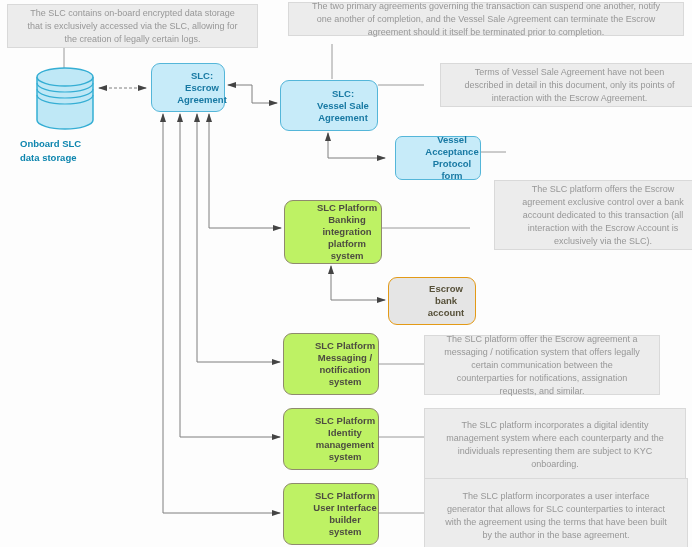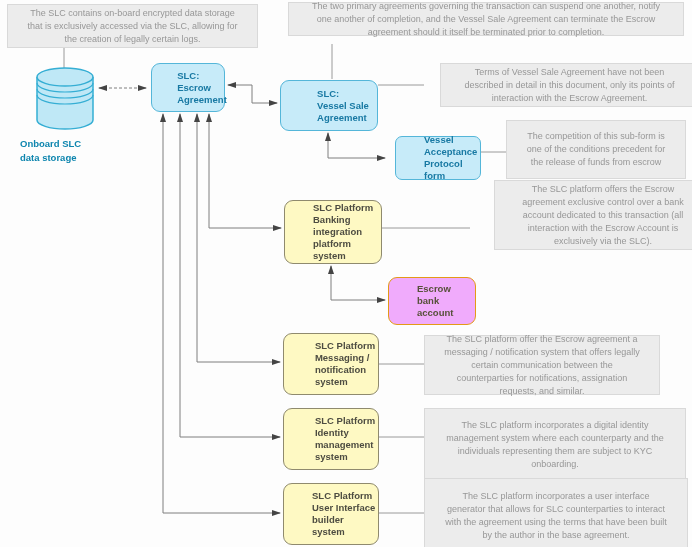--- a/index.html
+++ b/index.html
@@ -24,29 +24,29 @@
     padding:2px 18px;
     box-sizing:border-box;
     display:flex; align-items:center; justify-content:center;
   }
   .node {
     position:absolute;
     border-radius:9px;
     font-weight:bold;
     font-size:9.5px;
     line-height:12px;
-    text-align:left;
+    text-align:center;
     white-space:pre-line;
     display:flex; align-items:center; justify-content:center;
     box-sizing:border-box;
     padding-left:28px;
   }
   .node.blue   { background:#c7ebf9; border:1.5px solid #54b6d9; color:#1879a3; }
-  .node.tan    { background:#fef9c3; border:1.5px solid #8f8a6e; color:#4d4c41; }
-  .node.orange { background:#f0abfc; border:1.5px solid #e39a17; color:#57513a; }
+  .node.tan    { background:#bef264; border:1.5px solid #8f8a6e; color:#4d4c41; }
+  .node.orange { background:#e5e5e5; border:1.5px solid #e39a17; color:#57513a; }
 
   .cyl-label {
     position:absolute;
     left:20px; top:137px; width:92px;
     color:#0d85ae;
     font-weight:bold;
     font-size:9.5px;
     line-height:14px;
     white-space:pre-line;
   }
@@ -88,21 +88,20 @@
       <polyline points="163,114 163,513 280,513" marker-start="url(#mS)" marker-end="url(#mE)"></polyline>
     </g>
   </svg>
 
   <div class="note" style="left:7px; top:4px; width:251px; height:44px;">The SLC contains on-board encrypted data storage that is exclusively accessed via the SLC, allowing for the creation of legally certain logs.</div>
 
   <div class="note" style="left:288px; top:2px; width:396px; height:34px;">The two primary agreements governing the transaction can suspend one another, notify one another of completion, and the Vessel Sale Agreement can terminate the Escrow agreement should it itself be terminated prior to completion.</div>
 
   <div class="note" style="left:424px; top:63px; width:259px; height:44px;margin-left:16px;">Terms of Vessel Sale Agreement have not been described in detail in this document, only its points of interaction with the Escrow Agreement.</div>
 
-  <div class="note" style="left:506px; top:120px; width:180px; height:59px;">The competition of this sub-form is one of the conditions precedent for the release of funds from escrow</div>
 
   <div class="note" style="left:470px; top:180px; width:218px; height:70px;margin-left:24px;">The SLC platform offers the Escrow agreement exclusive control over a bank account dedicated to this transaction (all interaction with the Escrow Account is exclusively via the SLC).</div>
 
   <div class="note" style="left:424px; top:335px; width:236px; height:60px;">The SLC platform offer the Escrow agreement a messaging / notification system that offers legally certain communication between the counterparties for notifications, assignation requests, and similar.</div>
 
   <div class="note" style="left:424px; top:408px; width:262px; height:74px;">The SLC platform incorporates a digital identity management system where each counterparty and the individuals representing them are subject to KYC onboarding.</div>
 
   <div class="note" style="left:424px; top:478px; width:264px; height:76px;">The SLC platform incorporates a user interface generator that allows for SLC counterparties to interact with the agreement using the terms that have been built by the author in the base agreement.</div>
 
   <svg style="position:absolute; left:33px; top:64px;" width="64" height="72" viewBox="0 0 64 72">

